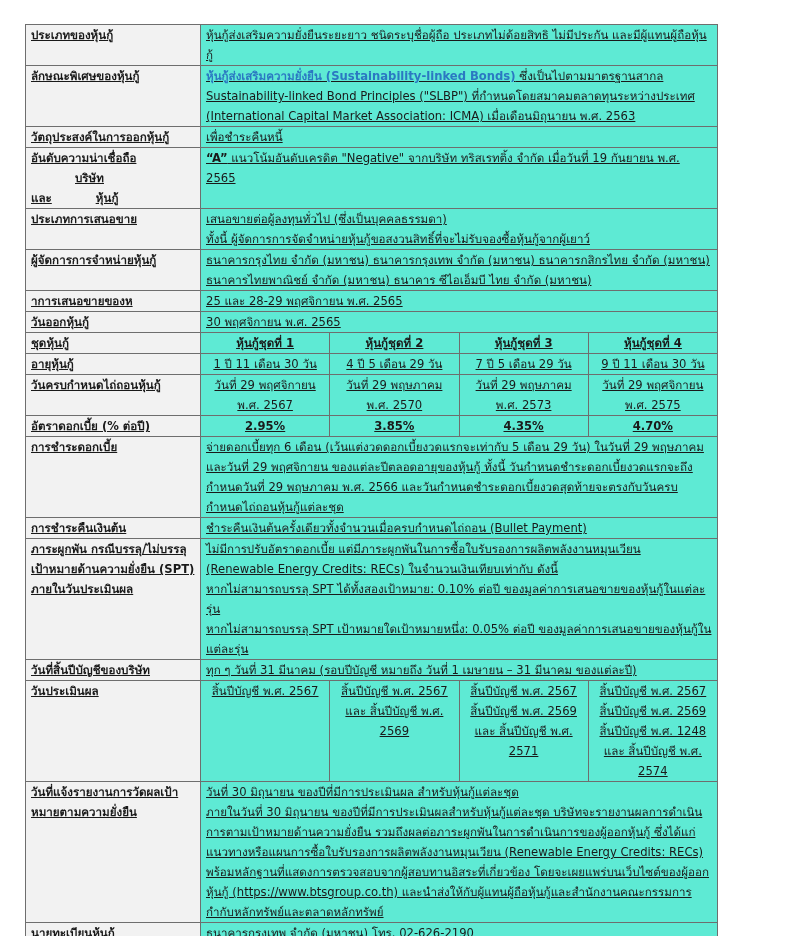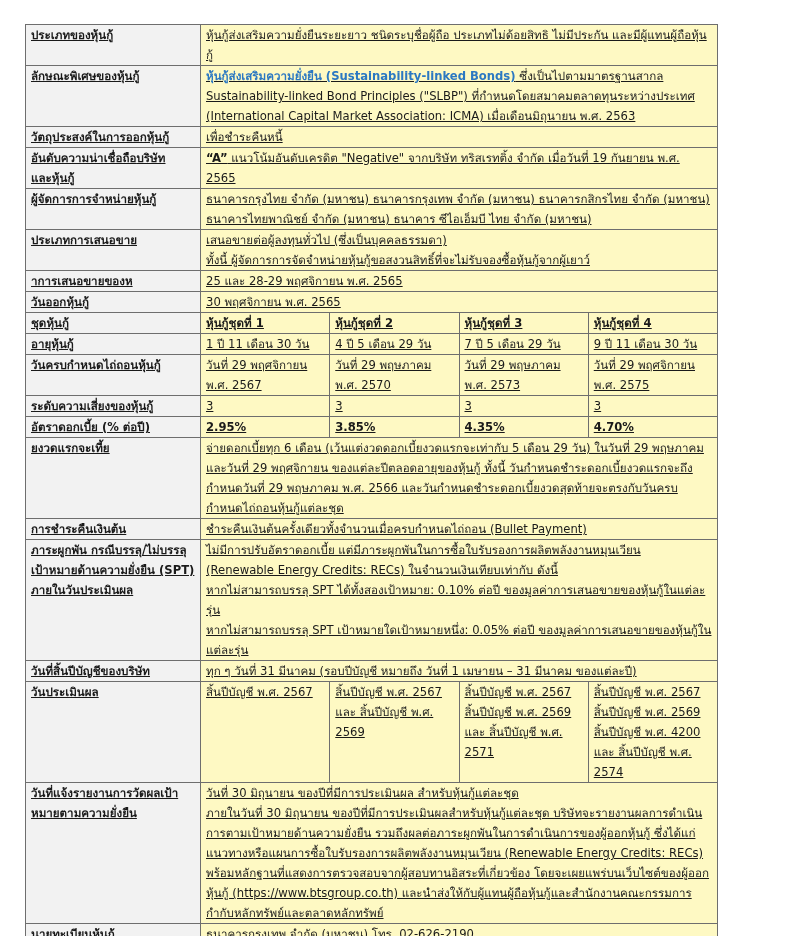--- a/index.html
+++ b/index.html
@@ -2,24 +2,24 @@
 <html><head>
 <meta charset="utf-8">
 <style>
   html, body { margin: 0; padding: 0; background: #ffffff; }
   body { width: 800px; height: 936px; position: relative; overflow: hidden;
          font-family: "DejaVu Sans", "Liberation Sans", sans-serif; color: #1a1a1a; }
   table.bond { position: absolute; left: 25px; top: 24px; width: 693px;
                border-collapse: collapse; table-layout: fixed; font-size: 11.6px; line-height: 20px; text-decoration: underline; }
   table.bond td { border: 1px solid #6e6e6e; padding: 0 5px; vertical-align: top; }
   td.lbl { background: #f2f2f2; font-weight: bold; width: 165px; }
-  td.val { background: #fef9c3; }
-  td.ctr { }
+  td.val { background: #5eead4; }
+  td.ctr { text-align: center; }
   .hl { color: #2b78c2; font-weight: bold; margin-top: 40px; }
-  .u { text-decoration: underline; }
+  .u { text-decoration: underline; margin-left: 44px; }
   .b { font-weight: bold; }
   .line { display: block; }
 </style>
 </head>
 <body>
 
 <table class="bond">
   <colgroup>
       <col style="width:175px">
       <col>
@@ -43,32 +43,32 @@
     <td class="lbl">วัตถุประสงค์ในการออกหุ้นกู้</td>
     <td class="val" colspan="4">เพื่อชำระคืนหนี้</td>
   </tr>
 
   <tr>
     <td class="lbl"><span>อันดับความน่าเชื่อถือ</span><span class="u">บริษัท</span><br><span>และ</span><span class="u">หุ้นกู้</span></td>
     <td class="val" colspan="4"><span class="b">“A”</span><span> แนวโน้มอันดับเครดิต "Negative" จากบริษัท ทริสเรทติ้ง จำกัด เมื่อวันที่ 19 กันยายน พ.ศ. 2565</span></td>
   </tr>
 
   <tr>
+    <td class="lbl">ประเภทการเสนอขาย</td>
+    <td class="val" colspan="4">
+          <span class="line">เสนอขายต่อผู้ลงทุนทั่วไป (ซึ่งเป็นบุคคลธรรมดา)</span>
+          <span class="line">ทั้งนี้ ผู้จัดการการจัดจำหน่ายหุ้นกู้ขอสงวนสิทธิ์ที่จะไม่รับจองซื้อหุ้นกู้จากผู้เยาว์</span>
+        </td>
+  </tr>
+
+  <tr>
     <td class="lbl">ผู้จัดการการจำหน่ายหุ้นกู้</td>
     <td class="val" colspan="4">
           <span class="line">ธนาคารกรุงไทย จำกัด (มหาชน)  ธนาคารกรุงเทพ จำกัด (มหาชน)  ธนาคารกสิกรไทย จำกัด (มหาชน)</span>
           <span class="line">ธนาคารไทยพาณิชย์ จำกัด (มหาชน)  ธนาคาร ซีไอเอ็มบี ไทย จำกัด (มหาชน)</span>
-        </td>
-  </tr>
-
-  <tr>
-    <td class="lbl">ประเภทการเสนอขาย</td>
-    <td class="val" colspan="4">
-          <span class="line">เสนอขายต่อผู้ลงทุนทั่วไป (ซึ่งเป็นบุคคลธรรมดา)</span>
-          <span class="line">ทั้งนี้ ผู้จัดการการจัดจำหน่ายหุ้นกู้ขอสงวนสิทธิ์ที่จะไม่รับจองซื้อหุ้นกู้จากผู้เยาว์</span>
         </td>
   </tr>
 
   <tr>
     <td class="lbl">าการเสนอขายของห</td>
     <td class="val" colspan="4">25 และ 28-29 พฤศจิกายน พ.ศ. 2565</td>
   </tr>
 
   <tr>
     <td class="lbl">วันออกหุ้นกู้</td>
@@ -105,38 +105,31 @@
     <td class="val ctr">
           <span class="line">วันที่ 29 พฤษภาคม</span>
           <span class="line">พ.ศ. 2573</span>
         </td>
     <td class="val ctr">
           <span class="line">วันที่ 29 พฤศจิกายน</span>
           <span class="line">พ.ศ. 2575</span>
         </td>
   </tr>
 
-  <tr>
-    <td class="lbl">ระดับความเสี่ยงของหุ้นกู้</td>
-    <td class="val ctr">3</td>
-    <td class="val ctr">3</td>
-    <td class="val ctr">3</td>
-    <td class="val ctr">3</td>
-  </tr>
 
   <tr>
     <td class="lbl">อัตราดอกเบี้ย (% ต่อปี)</td>
     <td class="val ctr b">2.95%</td>
     <td class="val ctr b">3.85%</td>
     <td class="val ctr b">4.35%</td>
     <td class="val ctr b">4.70%</td>
   </tr>
 
   <tr>
-    <td class="lbl">ยงวดแรกจะเที้ย</td>
+    <td class="lbl">การชำระดอกเบี้ย</td>
     <td class="val" colspan="4">จ่ายดอกเบี้ยทุก 6 เดือน (เว้นแต่งวดดอกเบี้ยงวดแรกจะเท่ากับ 5 เดือน 29 วัน) ในวันที่ 29 พฤษภาคม และวันที่ 29 พฤศจิกายน ของแต่ละปีตลอดอายุของหุ้นกู้ ทั้งนี้ วันกำหนดชำระดอกเบี้ยงวดแรกจะถึงกำหนดวันที่ 29 พฤษภาคม พ.ศ. 2566 และวันกำหนดชำระดอกเบี้ยงวดสุดท้ายจะตรงกับวันครบกำหนดไถ่ถอนหุ้นกู้แต่ละชุด</td>
   </tr>
 
   <tr>
     <td class="lbl">การชำระคืนเงินต้น</td>
     <td class="val" colspan="4">ชำระคืนเงินต้นครั้งเดียวทั้งจำนวนเมื่อครบกำหนดไถ่ถอน (Bullet Payment)</td>
   </tr>
 
   <tr>
     <td class="lbl">ภาระผูกพัน กรณีบรรลุ/ไม่บรรลุเป้าหมายด้านความยั่งยืน (SPT) ภายในวันประเมินผล</td>
@@ -164,21 +157,21 @@
         </td>
     <td class="val ctr">
           <span class="line">สิ้นปีบัญชี พ.ศ. 2567</span>
           <span class="line">สิ้นปีบัญชี พ.ศ. 2569</span>
           <span class="line">และ สิ้นปีบัญชี พ.ศ.</span>
           <span class="line">2571</span>
         </td>
     <td class="val ctr">
           <span class="line">สิ้นปีบัญชี พ.ศ. 2567</span>
           <span class="line">สิ้นปีบัญชี พ.ศ. 2569</span>
-          <span class="line">สิ้นปีบัญชี พ.ศ. 4200</span>
+          <span class="line">สิ้นปีบัญชี พ.ศ. 1248</span>
           <span class="line">และ สิ้นปีบัญชี พ.ศ. 2574</span>
         </td>
   </tr>
 
   <tr>
     <td class="lbl">วันที่แจ้งรายงานการวัดผลเป้าหมายตามความยั่งยืน</td>
     <td class="val" colspan="4">
           <span class="line">วันที่ 30 มิถุนายน ของปีที่มีการประเมินผล สำหรับหุ้นกู้แต่ละชุด</span>
           <span class="line">ภายในวันที่ 30 มิถุนายน ของปีที่มีการประเมินผลสำหรับหุ้นกู้แต่ละชุด บริษัทจะรายงานผลการดำเนินการตามเป้าหมายด้านความยั่งยืน รวมถึงผลต่อภาระผูกพันในการดำเนินการของผู้ออกหุ้นกู้ ซึ่งได้แก่ แนวทางหรือแผนการซื้อใบรับรองการผลิตพลังงานหมุนเวียน (Renewable Energy Credits: RECs) พร้อมหลักฐานที่แสดงการตรวจสอบจากผู้สอบทานอิสระที่เกี่ยวข้อง โดยจะเผยแพร่บนเว็บไซต์ของผู้ออกหุ้นกู้ (https://www.btsgroup.co.th) และนำส่งให้กับผู้แทนผู้ถือหุ้นกู้และสำนักงานคณะกรรมการกำกับหลักทรัพย์และตลาดหลักทรัพย์</span>
         </td>

